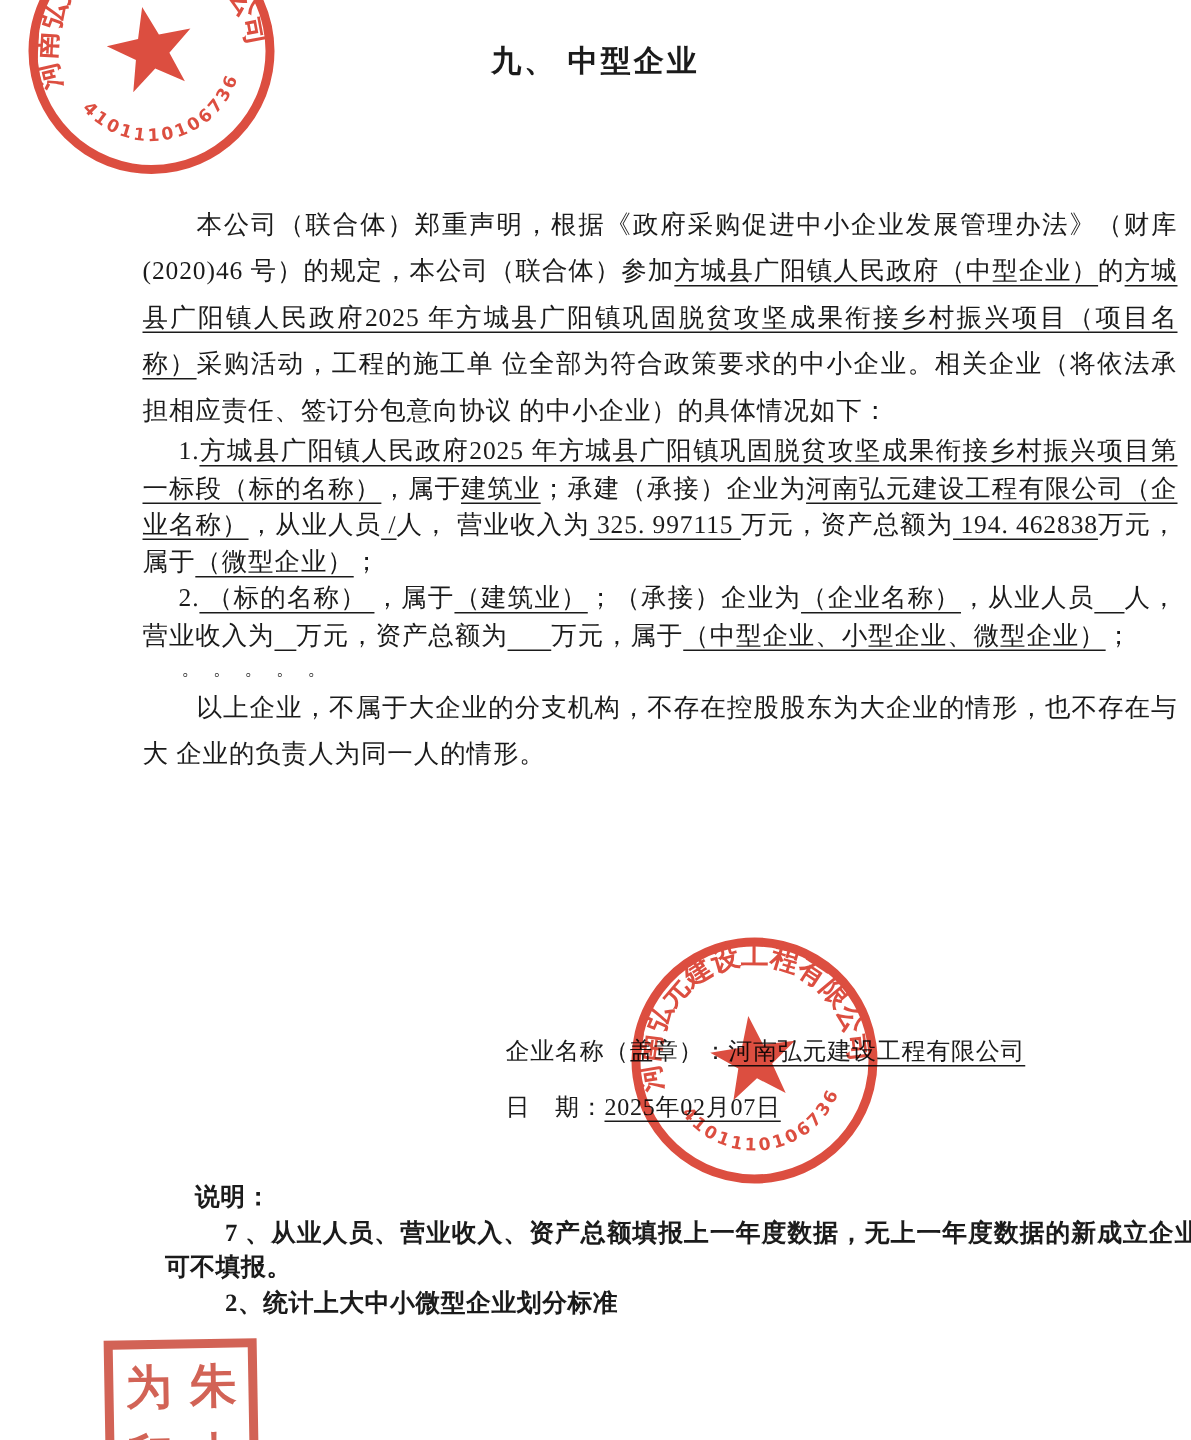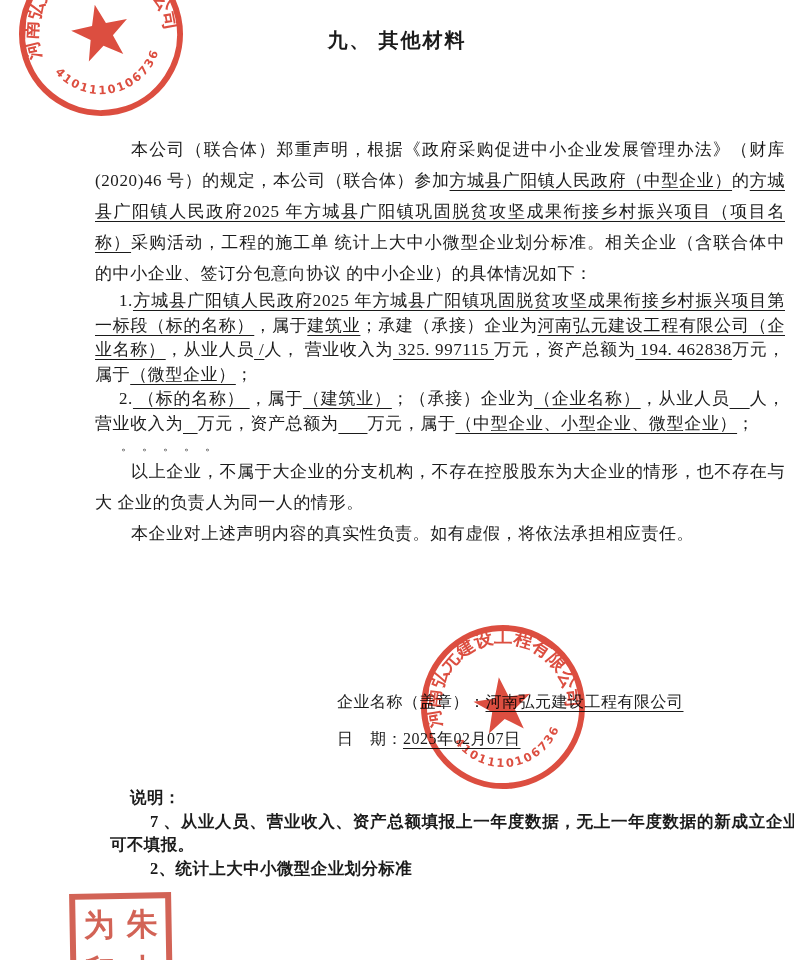--- a/index.html
+++ b/index.html
@@ -70,29 +70,28 @@
     font-weight:bold;font-size:31px;line-height:1;
     font-family:"Liberation Serif",serif;
     padding:2px;
   }
 </style>
 </head>
 <body>
 
 <div class="page">
 
-  <div class="title1">九、 其他材料</div>
+  <div class="title1">九、 中型企业</div>
 
   <div class="main">
-    <p class="para indent"><span>本公司（联合体）郑重声明，根据《政府采购促进中小企业发展管理办法》（财库 (2020)46 号）的规定，本公司（联合体）参加</span><span class="u">方城县广阳镇人民政府（中型企业）</span><span>的</span><span class="u">方城县广阳镇人民政府2025 年方城县广阳镇巩固脱贫攻坚成果衔接乡村振兴项目（项目名称）</span><span>采购活动，工程的施工单 统计上大中小微型企业划分标准。相关企业（含联合体中的中小企业、签订分包意向协议  的中小企业）的具体情况如下：</span></p>
+    <p class="para indent"><span>本公司（联合体）郑重声明，根据《政府采购促进中小企业发展管理办法》（财库 (2020)46 号）的规定，本公司（联合体）参加</span><span class="u">方城县广阳镇人民政府（中型企业）</span><span>的</span><span class="u">方城县广阳镇人民政府2025 年方城县广阳镇巩固脱贫攻坚成果衔接乡村振兴项目（项目名称）</span><span>采购活动，工程的施工单 位全部为符合政策要求的中小企业。相关企业（将依法承担相应责任、签订分包意向协议  的中小企业）的具体情况如下：</span></p>
     <p class="item item1"><span>1.</span><span class="u">方城县广阳镇人民政府2025 年方城县广阳镇巩固脱贫攻坚成果衔接乡村振兴项目第一标段（标的名称）</span><span>，属于</span><span class="u">建筑业</span><span>；承建（承接）企业为</span><span class="u">河南弘元建设工程有限公司（企业名称）</span><span>，从业人员</span><span class="u">&nbsp;/</span><span>人，  营业收入为</span><span class="u">&nbsp;325.&nbsp;997115&nbsp;</span><span>万元，资产总额为</span><span class="u">&nbsp;194.&nbsp;462838</span><span>万元，属于</span><span class="u">（微型企业）</span><span>；</span></p>
     <p class="item item2"><span>2.</span><span class="u">&nbsp;（标的名称）&nbsp;</span><span>，属于</span><span class="u">（建筑业）</span><span>；（承接）企业为</span><span class="u">（企业名称）</span><span>，从业人员</span><span class="u">&nbsp;&nbsp;&nbsp;&nbsp;</span><span>人，  营业收入为</span><span class="u">&nbsp;&nbsp;&nbsp;</span><span>万元，资产总额为</span><span class="u">&nbsp;&nbsp;&nbsp;&nbsp;&nbsp;&nbsp;</span><span>万元，属于</span><span class="u">（中型企业、小型企业、微型企业）</span><span>；</span></p>
     <p class="dots">。。。。。</p>
     <p class="para indent gap1">以上企业，不属于大企业的分支机构，不存在控股股东为大企业的情形，也不存在与大  企业的负责人为同一人的情形。</p>
-    <p class="para indent gap2">本企业对上述声明内容的真实性负责。如有虚假，将依法承担相应责任。</p>
   </div>
 
   <div class="signature">
     <div class="sig-row">
       <span>企业名称（盖章）：</span><span class="u">河南弘元建设工程有限公司</span>
     </div>
     <div class="sig-row">
       <span>日　期：</span><span class="u">2025年02月07日</span>
     </div>
   </div>

